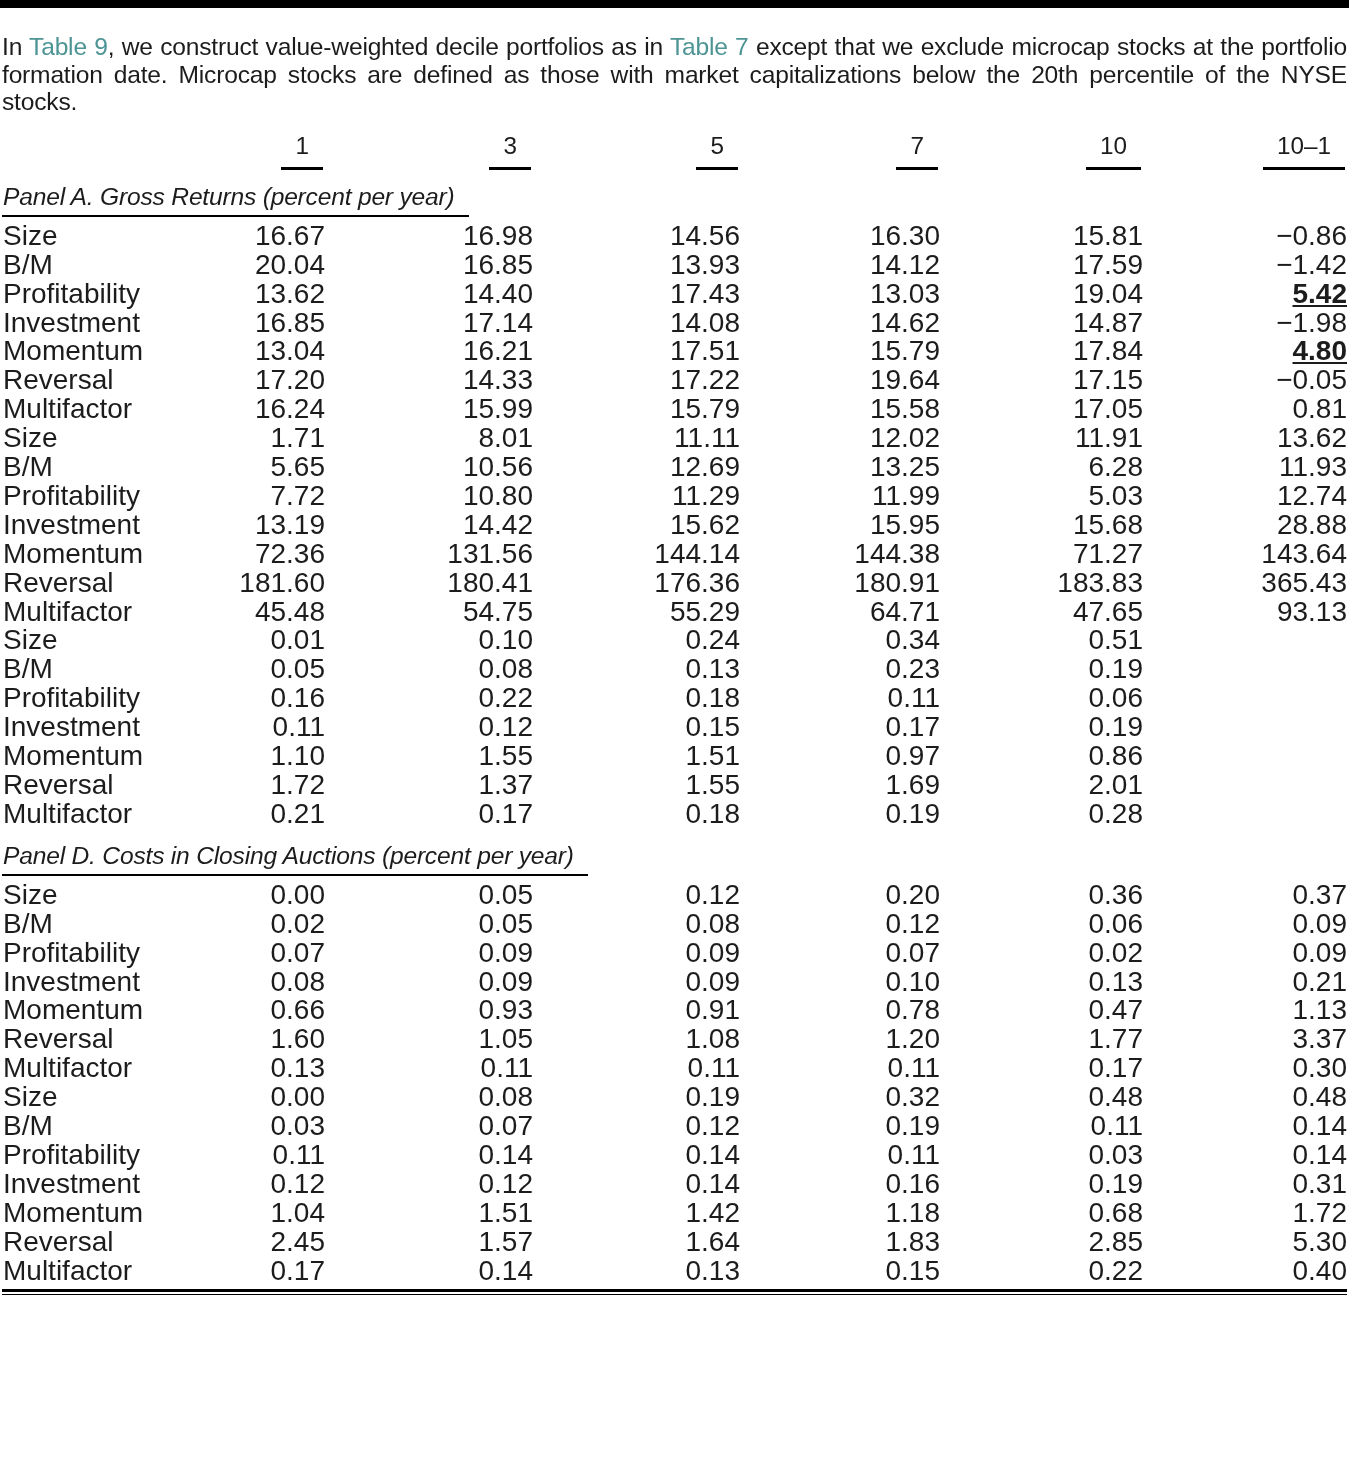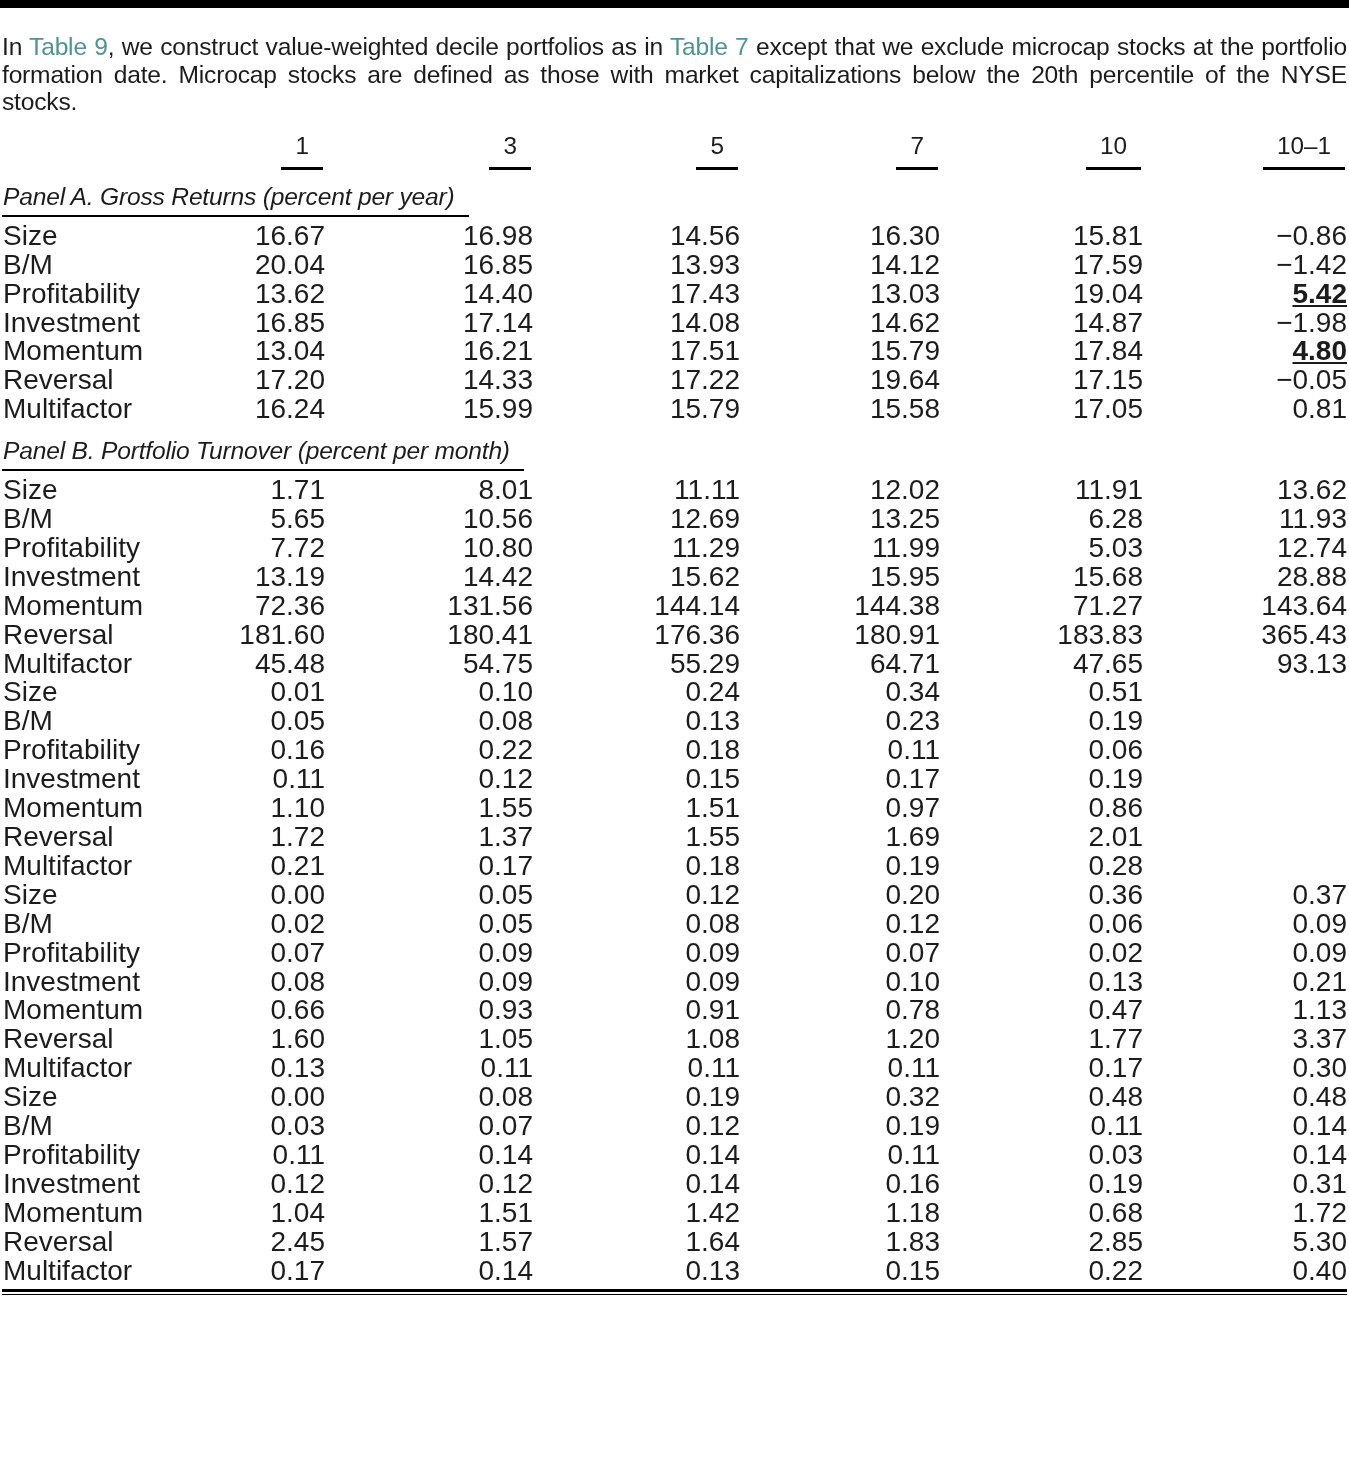--- a/index.html
+++ b/index.html
@@ -151,21 +151,20 @@
         </div>
         <div class="grid-row data-row">
           <div class="label">Multifactor</div>
           <div class="num">16.24</div>
           <div class="num">15.99</div>
           <div class="num">15.79</div>
           <div class="num">15.58</div>
           <div class="num">17.05</div>
           <div class="num">0.81</div>
         </div>
-        <div class="panel-heading"><span>Panel B. Portfolio Turnover (percent per month)</span></div>
         <div class="grid-row data-row">
           <div class="label">Size</div>
           <div class="num">1.71</div>
           <div class="num">8.01</div>
           <div class="num">11.11</div>
           <div class="num">12.02</div>
           <div class="num">11.91</div>
           <div class="num">13.62</div>
         </div>
         <div class="grid-row data-row">
@@ -278,20 +277,21 @@
         </div>
         <div class="grid-row data-row">
           <div class="label">Multifactor</div>
           <div class="num">0.21</div>
           <div class="num">0.17</div>
           <div class="num">0.18</div>
           <div class="num">0.19</div>
           <div class="num">0.28</div>
           <div class="num"></div>
         </div>
+        <div class="panel-heading"><span>Panel D. Costs in Closing Auctions (percent per year)</span></div>
         <div class="grid-row data-row">
           <div class="label">Size</div>
           <div class="num">0.00</div>
           <div class="num">0.05</div>
           <div class="num">0.12</div>
           <div class="num">0.20</div>
           <div class="num">0.36</div>
           <div class="num">0.37</div>
         </div>
         <div class="grid-row data-row">

